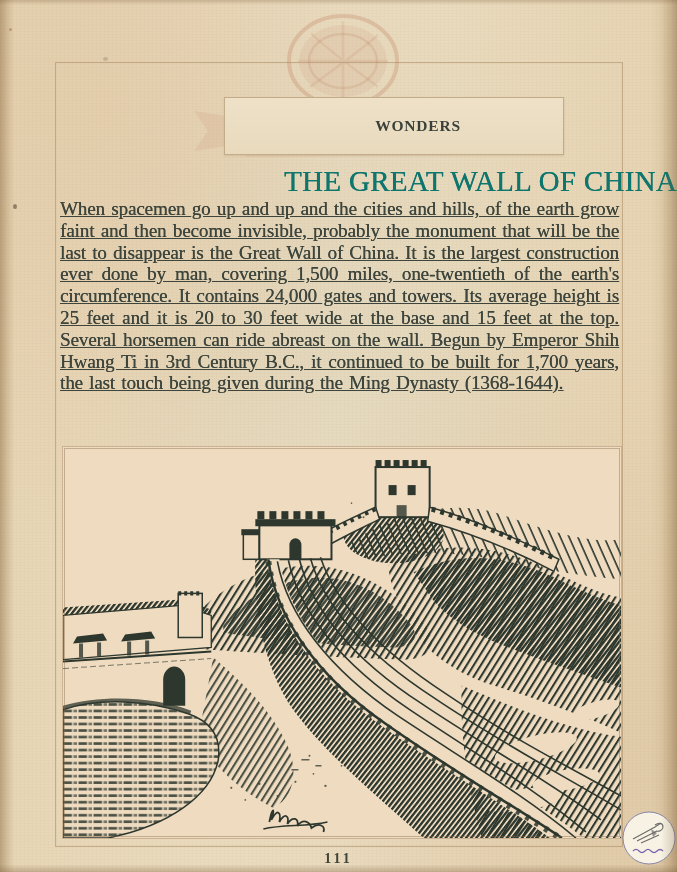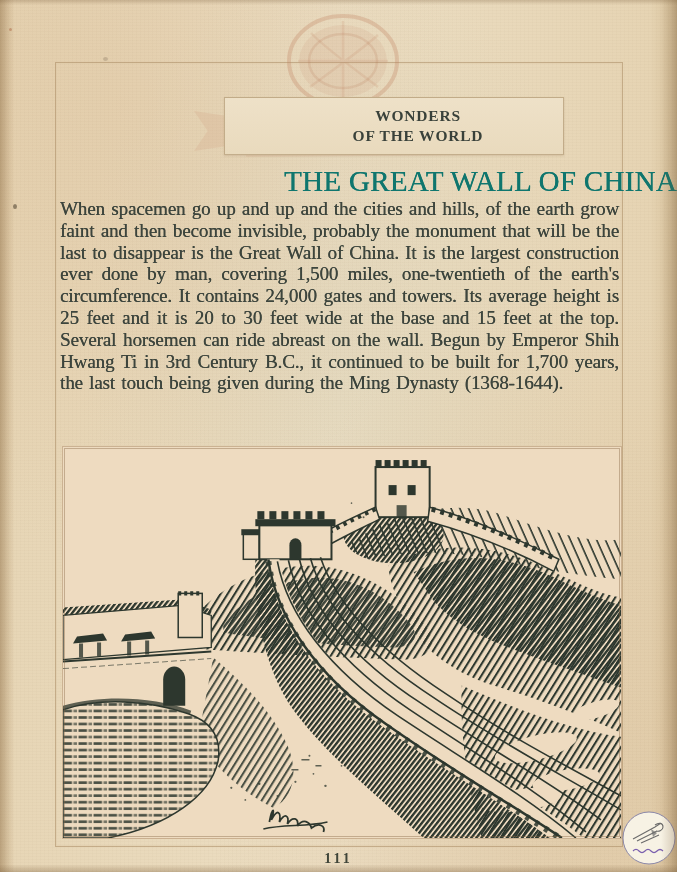--- a/index.html
+++ b/index.html
@@ -44,21 +44,21 @@
   .ribbon-band{position:absolute;left:246px;top:142px;width:246px;height:14px;
     background:rgba(215,173,142,0.22);transform:skewY(-0.5deg);}
 
   .title{position:absolute;left:0;right:0;top:165px;text-align:right;
     font-size:29px;color:#0f766e;letter-spacing:0.3px;
     text-shadow:0.35px 0 0 currentColor;}
 
   .body-text{position:absolute;left:60px;top:198px;width:559px;
     font-size:19px;line-height:21.8px;text-align:justify;color:#3d453d;
     word-spacing:1.5px;letter-spacing:-0.1px;
-    text-shadow:0.25px 0 0 currentColor;}
+    text-shadow:0.25px 0 0 currentColor;text-decoration:underline;}
 
   .figure{position:absolute;left:62px;top:446px;width:558px;height:391px;
     background:
       radial-gradient(ellipse at 30% 20%, rgba(235,170,130,0.10), transparent 60%),
       #eedbc0;
     border:1px solid rgba(160,128,90,0.45);}
   .figure svg{display:block;width:100%;height:100%;}
 
   .pageno{position:absolute;left:0;right:0;top:851px;text-align:center;
     font-size:14px;font-weight:bold;letter-spacing:3px;color:#3f4539;font-family:Liberation Serif, serif;}
@@ -83,21 +83,20 @@
     <ellipse cx="57" cy="48" rx="34" ry="27" fill="none" stroke="#b97a58" stroke-width="2.5" opacity="0.18"></ellipse>
     <path d="M57,8 V88 M12,48 H102 M25,20 C40,36 74,60 92,74 M92,22 C74,38 40,62 24,74" stroke="#b97a58" stroke-width="2.5" fill="none" opacity="0.15"></path>
   </svg>
 </div>
 
 <div class="ribbon l"></div>
 <div class="ribbon r"></div>
 <div class="ribbon-band"></div>
 <div class="banner">
   <div>WONDERS</div>
-  <div>OF THE WORLD</div>
 </div>
 
 <div class="title">THE GREAT WALL OF CHINA</div>
 
 <div class="body-text">When spacemen go up and up and the cities and hills, of the earth grow faint and then become invisible, probably the monument that will be the last to disappear is the Great Wall of China. It is the largest construction ever done by man, covering 1,500 miles, one-twentieth of the earth's circumference. It contains 24,000 gates and towers. Its average height is 25 feet and it is 20 to 30 feet wide at the base and 15 feet at the top. Several horsemen can ride abreast on the wall. Begun by Emperor Shih Hwang Ti in 3rd Century B.C., it continued to be built for 1,700 years, the last touch being given during the Ming Dynasty (1368-1644).</div>
 
 <div class="figure">
   <svg viewBox="0 0 557 390" preserveAspectRatio="none">
     <defs>
       <pattern id="hDark" patternUnits="userSpaceOnUse" width="4" height="4" patternTransform="rotate(38)">

